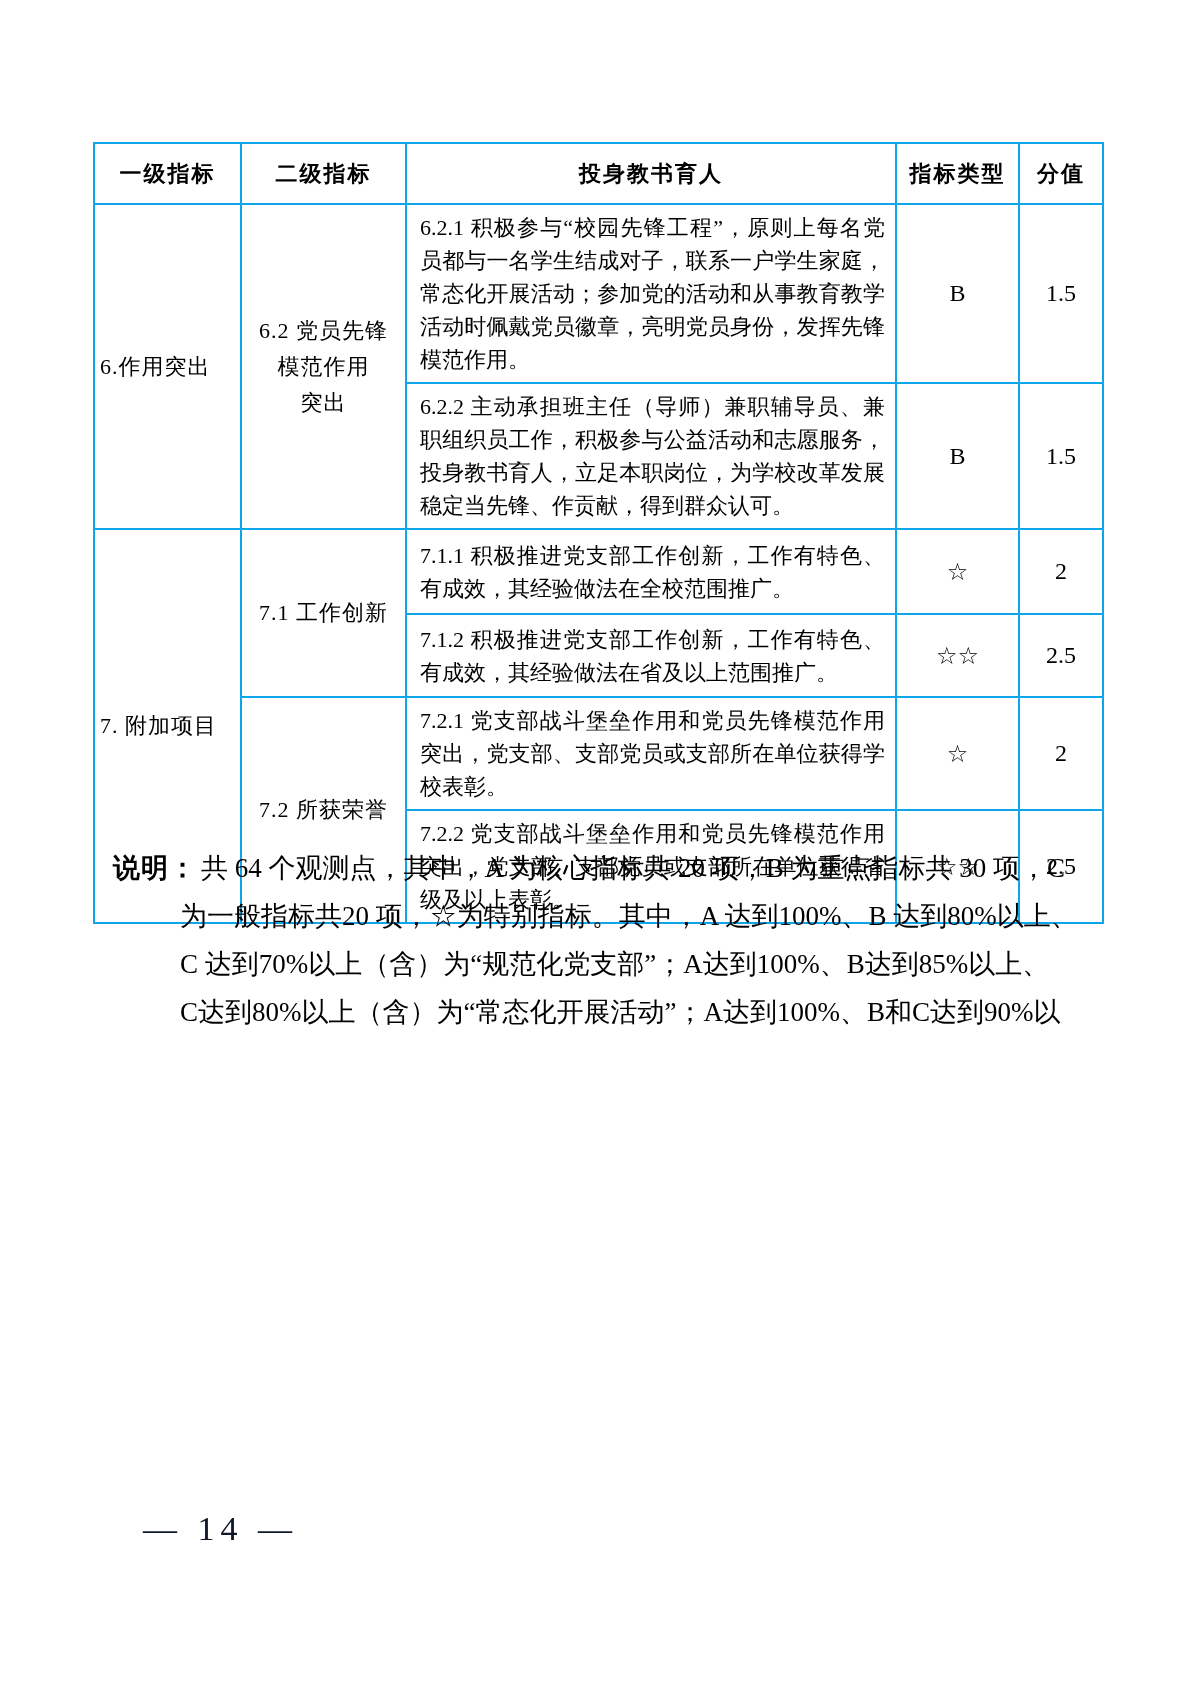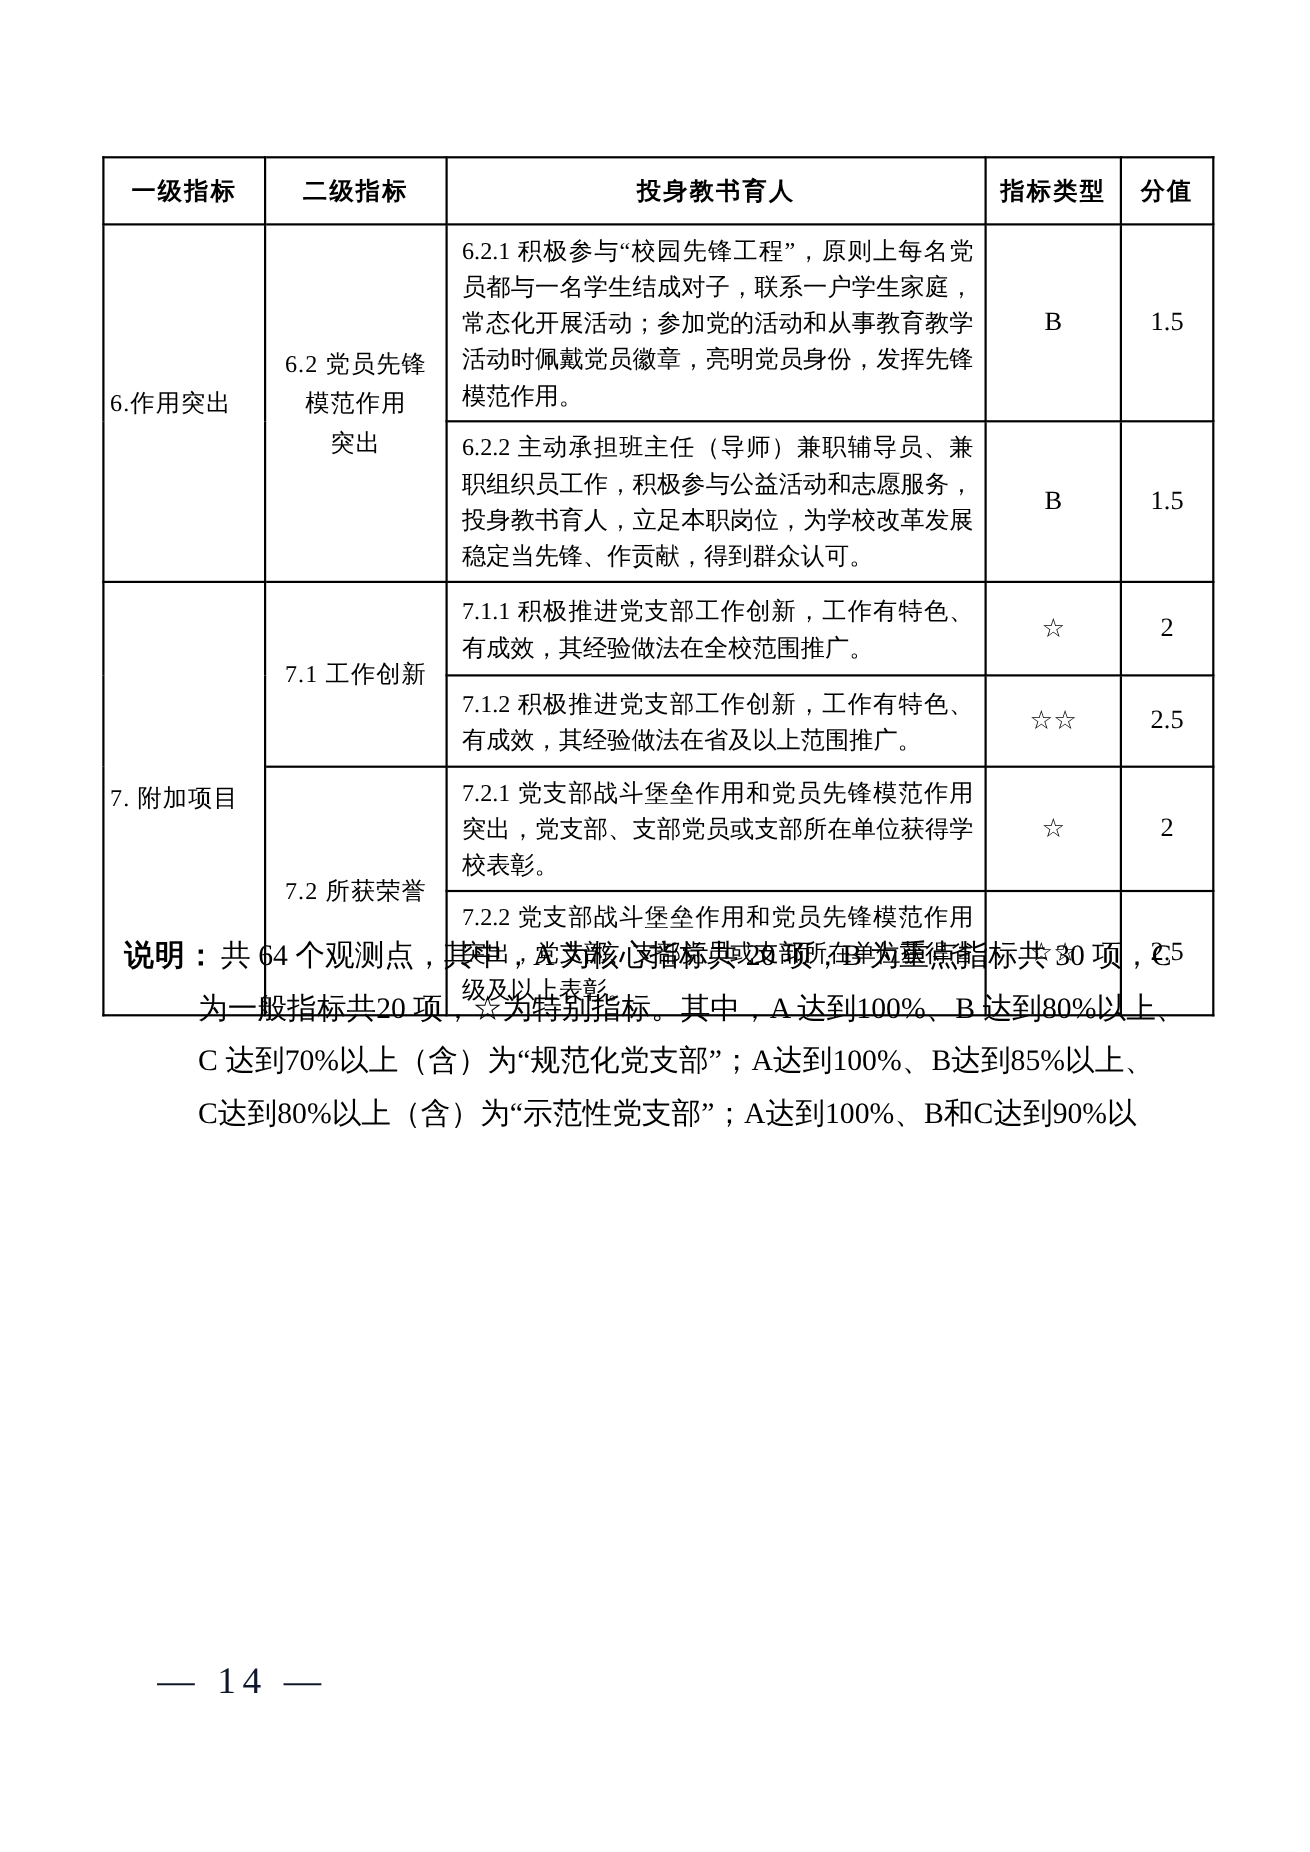--- a/index.html
+++ b/index.html
@@ -18,21 +18,21 @@
   table.indicator-table {
     position: absolute;
     left: 93px;
     top: 142px;
     width: 1009px;
     border-collapse: collapse;
     table-layout: fixed;
   }
   .indicator-table th,
   .indicator-table td {
-    border: 2px solid #000000;
+    border: 2px solid #0ea5e9;
     vertical-align: middle;
     color: #000000;
   }
   .indicator-table th {
     font-family: "Liberation Sans", sans-serif;
     font-weight: bold;
     font-size: 22px;
     text-align: center;
     letter-spacing: 2px;
   }
@@ -154,18 +154,18 @@
         <td class="typ">☆☆</td>
         <td class="scr">2.5</td>
       </tr>
     </tbody>
   </table>
 
   <div class="note">
     <div class="note-line"><span class="note-label">说明：</span><span>共 64 个观测点，其中，A 为核心指标共 20 项，B 为重点指标共 30 项，C</span></div>
     <div class="note-line ind">为一般指标共20 项，☆为特别指标。其中，A 达到100%、B 达到80%以上、</div>
     <div class="note-line ind">C 达到70%以上（含）为“规范化党支部”；A达到100%、B达到85%以上、</div>
-    <div class="note-line ind">C达到80%以上（含）为“示范性党支部”；A达到100%、B和C达到90%以</div>
+    <div class="note-line ind">C达到80%以上（含）为“常态化开展活动”；A达到100%、B和C达到90%以</div>
   </div>
 
   <div class="page-num">— 14 —</div>
 
 </div>
 
 </body></html>

